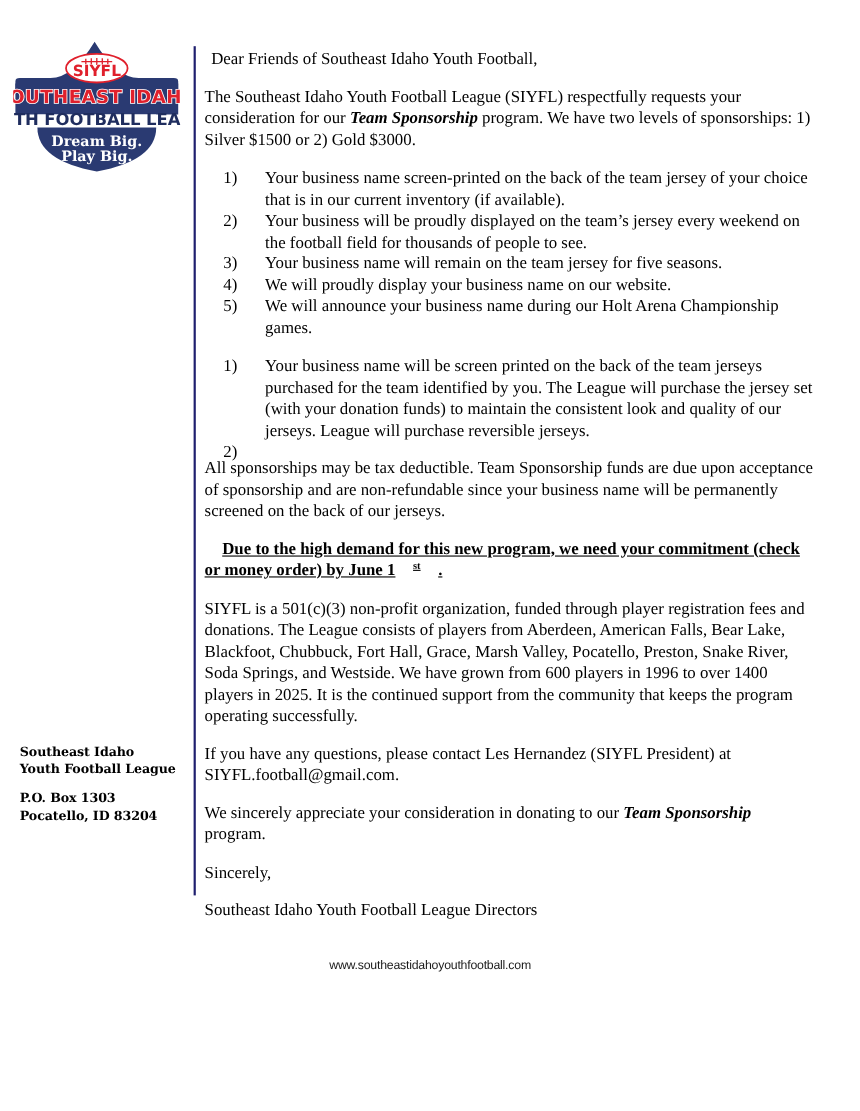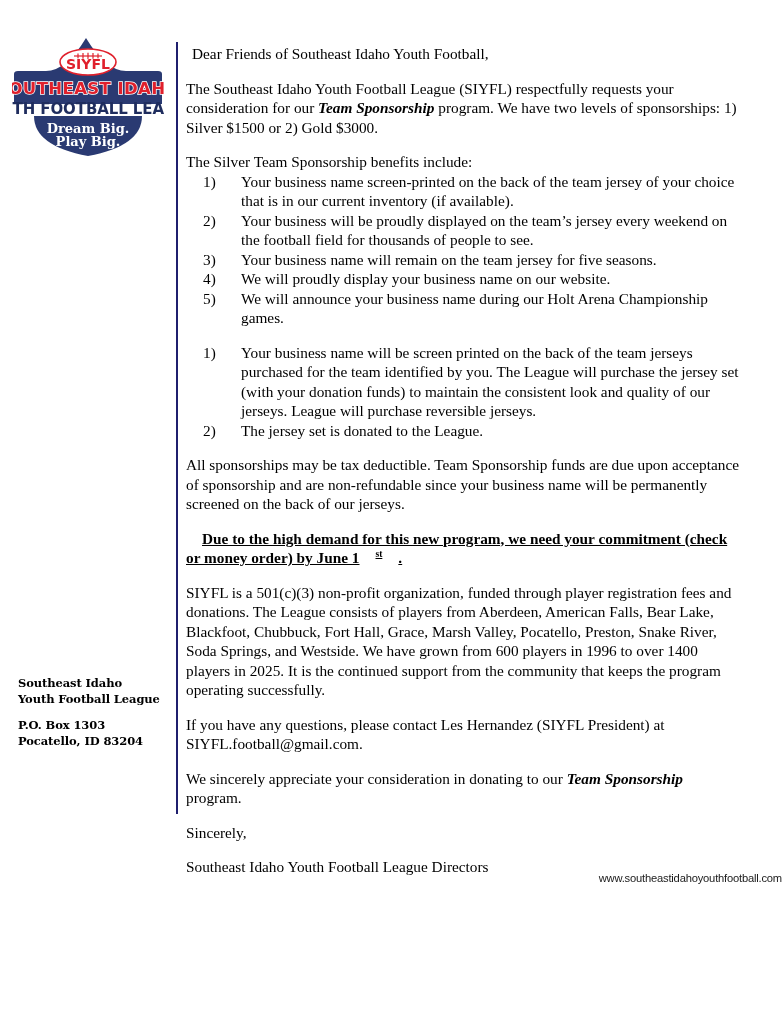--- a/index.html
+++ b/index.html
@@ -99,21 +99,21 @@
     margin-left: 16px;
   }
   sup { font-size: 0.62em; vertical-align: super; line-height: 0; }
 
   
   #footer {
     position: absolute;
     left: 0;
     top: 872px;
     width: 782px;
-    text-align: right;
+    text-align: center;
     font-family: "Liberation Sans", sans-serif;
     font-size: 11.2px;
     color: #1a1a1a;
     letter-spacing: -0.2px;
   }
 </style>
 </head>
 <body>
 
 <div id="letterhead">
@@ -156,32 +156,31 @@
 </div>
 
 <div id="divider-line"></div>
 
 <div id="letter-body">
 
   <p class="indent-first">Dear Friends of Southeast Idaho Youth Football,</p>
 
   <p><span>The Southeast Idaho Youth Football League (SIYFL) respectfully requests your consideration for our </span><em class="ti">Team Sponsorship</em><span> program.  We have two levels of sponsorships: 1) Silver $1500 or 2) Gold $3000.</span></p>
 
-  <p class="tight">The Silver Team Sponsorship benefits include:</p>
   <ol class="benefits">
     <li><span class="num">1)</span><span>Your business name screen-printed on the back of the team jersey of your choice that is in our current inventory (if available).</span></li>
     <li><span class="num">2)</span><span>Your business will be proudly displayed on the team’s jersey every weekend on the football field for thousands of people to see.</span></li>
     <li><span class="num">3)</span><span>Your business name will remain on the team jersey for five seasons.</span></li>
     <li><span class="num">4)</span><span>We will proudly display your business name on our website.</span></li>
     <li><span class="num">5)</span><span>We will announce your business name during our Holt Arena Championship games.</span></li>
   </ol>
 
   <ol class="benefits">
     <li><span class="num">1)</span><span>Your business name will be screen printed on the back of the team jerseys purchased for the team identified by you.  The League will purchase the jersey set (with your donation funds) to maintain the consistent look and quality of our jerseys.  League will purchase reversible jerseys.</span></li>
-    <li><span class="num">2)</span><span>The jersey set is donated to the League.</span></li>
+    <li><span class="num">2)</span></li>
   </ol>
 
   <p>All sponsorships may be tax deductible.  Team Sponsorship funds are due upon acceptance of sponsorship and are non-refundable since your business name will be permanently screened on the back of our jerseys.</p>
 
   <p><span class="bold-underline">Due to the high demand for this new program, we need your commitment (check or money order) by June 1</span><sup class="bold-underline">st</sup><span class="bold-underline">.</span></p>
 
   <p>SIYFL is a 501(c)(3) non-profit organization, funded through player registration fees and donations.  The League consists of players from Aberdeen, American Falls, Bear Lake, Blackfoot, Chubbuck, Fort Hall, Grace, Marsh Valley, Pocatello, Preston, Snake River, Soda Springs, and Westside.  We have grown from 600 players in 1996 to over 1400 players in 2025.  It is the continued support from the community that keeps the program operating successfully.</p>
 
   <p><span>If you have any questions, please contact Les Hernandez (SIYFL President) at</span><br><span>SIYFL.football@gmail.com.</span></p>
 

